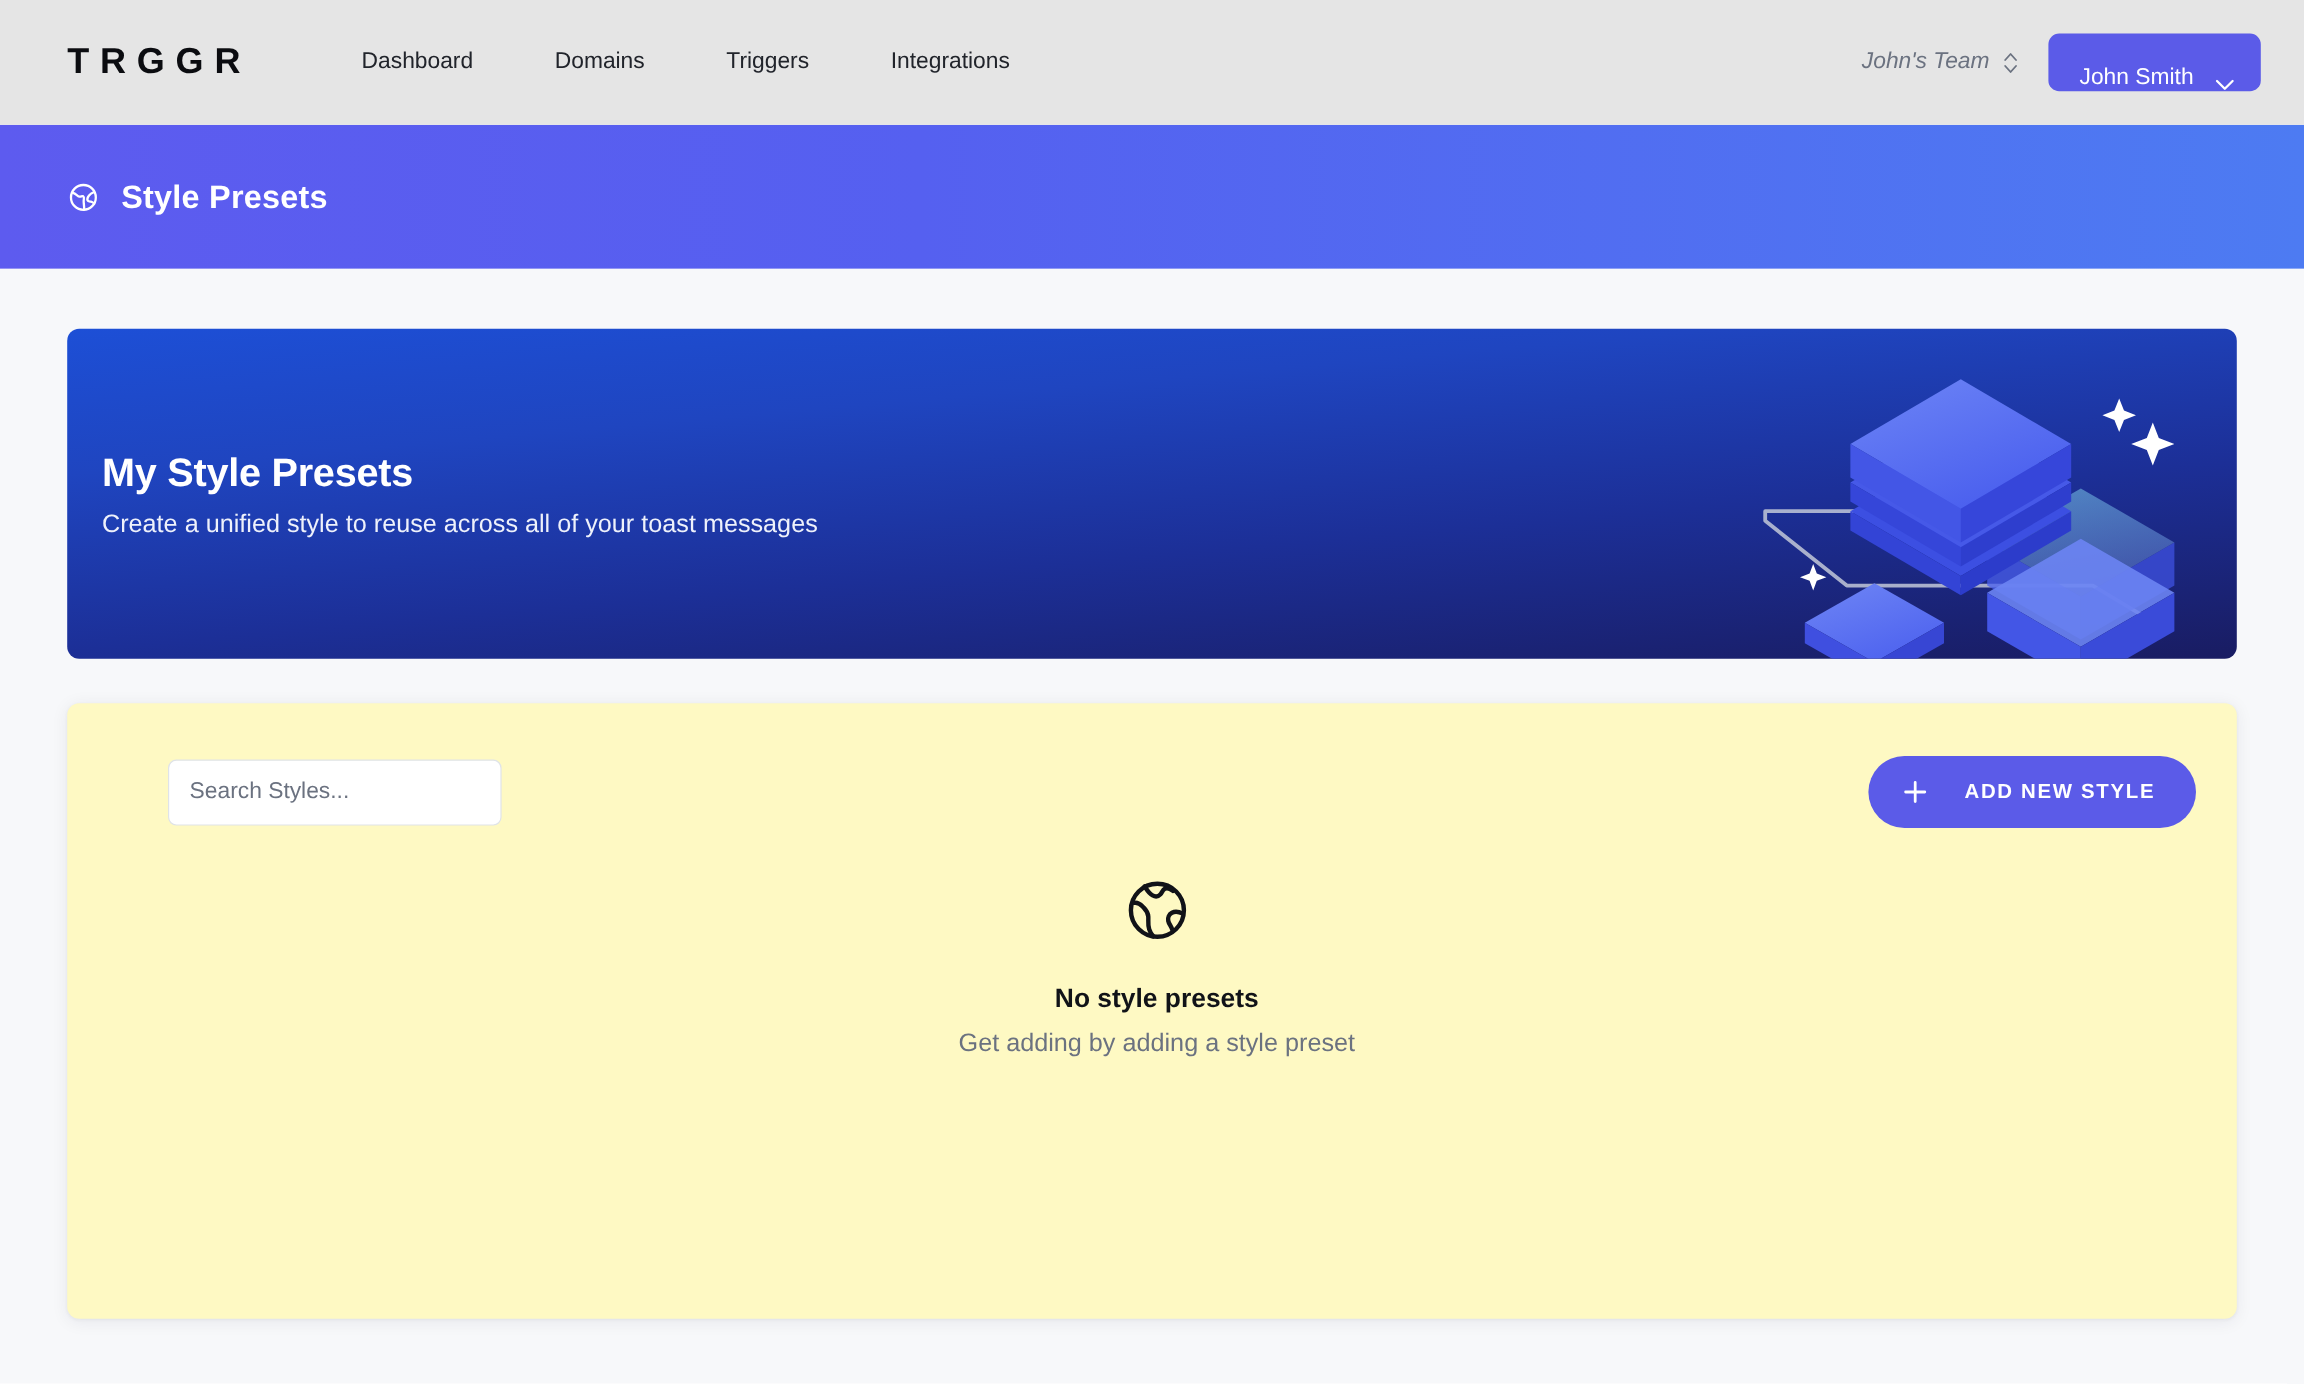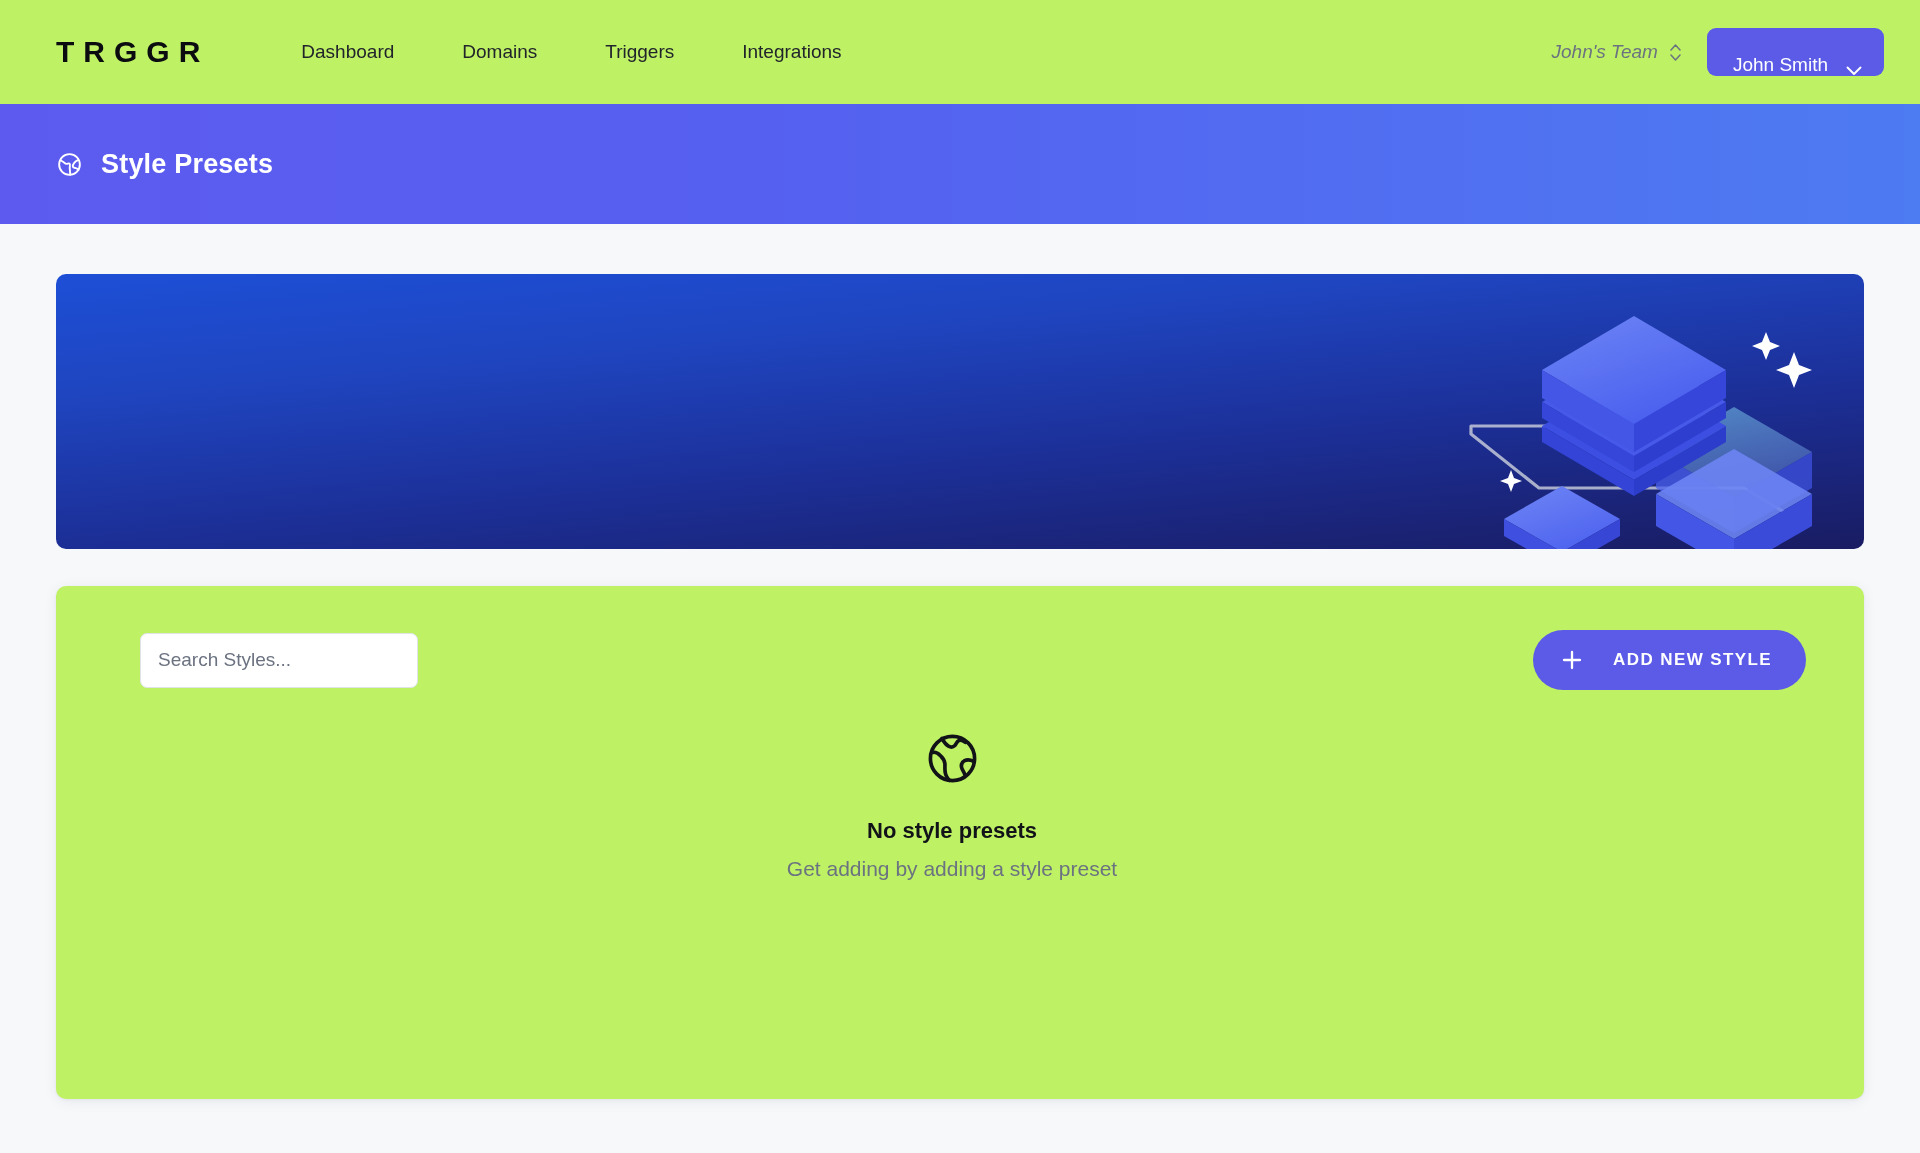--- a/index.html
+++ b/index.html
@@ -9,21 +9,21 @@
     width: 1920px;
     height: 1153px;
     background: #ffffff;
     font-family: "Liberation Sans", sans-serif;
     -webkit-font-smoothing: antialiased;
   }
 
   
   .topnav {
     height: 104px;
-    background: #bef264;
+    background: #e5e5e5;
     display: flex;
     align-items: center;
     padding: 0 36px 0 56px;
     position: relative;
     z-index: 5;
   }
 
   .logo {
     font-size: 30px;
     font-weight: 700;
@@ -139,24 +139,24 @@
     position: absolute;
     right: 0; top: 0;
     width: 420px; height: 275px;
     z-index: 1;
   }
   .hero-art svg { display: block; }
 
   
   .card {
     margin-top: 37px;
-    background: #bef264;
+    background: #fef9c3;
     border-radius: 10px;
     box-shadow: 0 2px 14px rgba(25, 32, 56, 0.07), 0 1px 3px rgba(25,32,56,0.05);
-    padding: 44px 44px 64px 28px;
+    padding: 44px 20px 64px 28px;
     min-height: 513px;
   }
 
   .card-toolbar {
     display: flex;
     align-items: center;
     justify-content: space-between;
     padding: 0 14px 0 56px;
   }
 
@@ -331,20 +331,24 @@
           <path d="M98 96 L98 124 L190 178 L190 150 Z" fill="#4356e6"></path>
           <path d="M282 96 L282 124 L190 178 L190 150 Z" fill="#3646da"></path>
         </g>
 
         <path d="M322 58 L326 68 L336 72 L326 76 L322 86 L318 76 L308 72 L318 68 Z" fill="#ffffff"></path>
         <path d="M350 78 L355 91 L368 96 L355 101 L350 114 L345 101 L332 96 L345 91 Z" fill="#ffffff"></path>
         <path d="M67 196 L70 204 L78 207 L70 210 L67 218 L64 210 L56 207 L64 204 Z" fill="#ffffff"></path>
       </svg>
     </div>
 
+    <div class="hero-text">
+      <div class="hero-title">My Style Presets</div>
+      <div class="hero-sub">Create a unified style to reuse across all of your toast messages</div>
+    </div>
 
   </div>
 
   <div class="card">
 
     <div class="card-toolbar">
 
       <input class="search-input" type="text" placeholder="Search Styles..." style="">
 
       <button class="add-new-btn">

